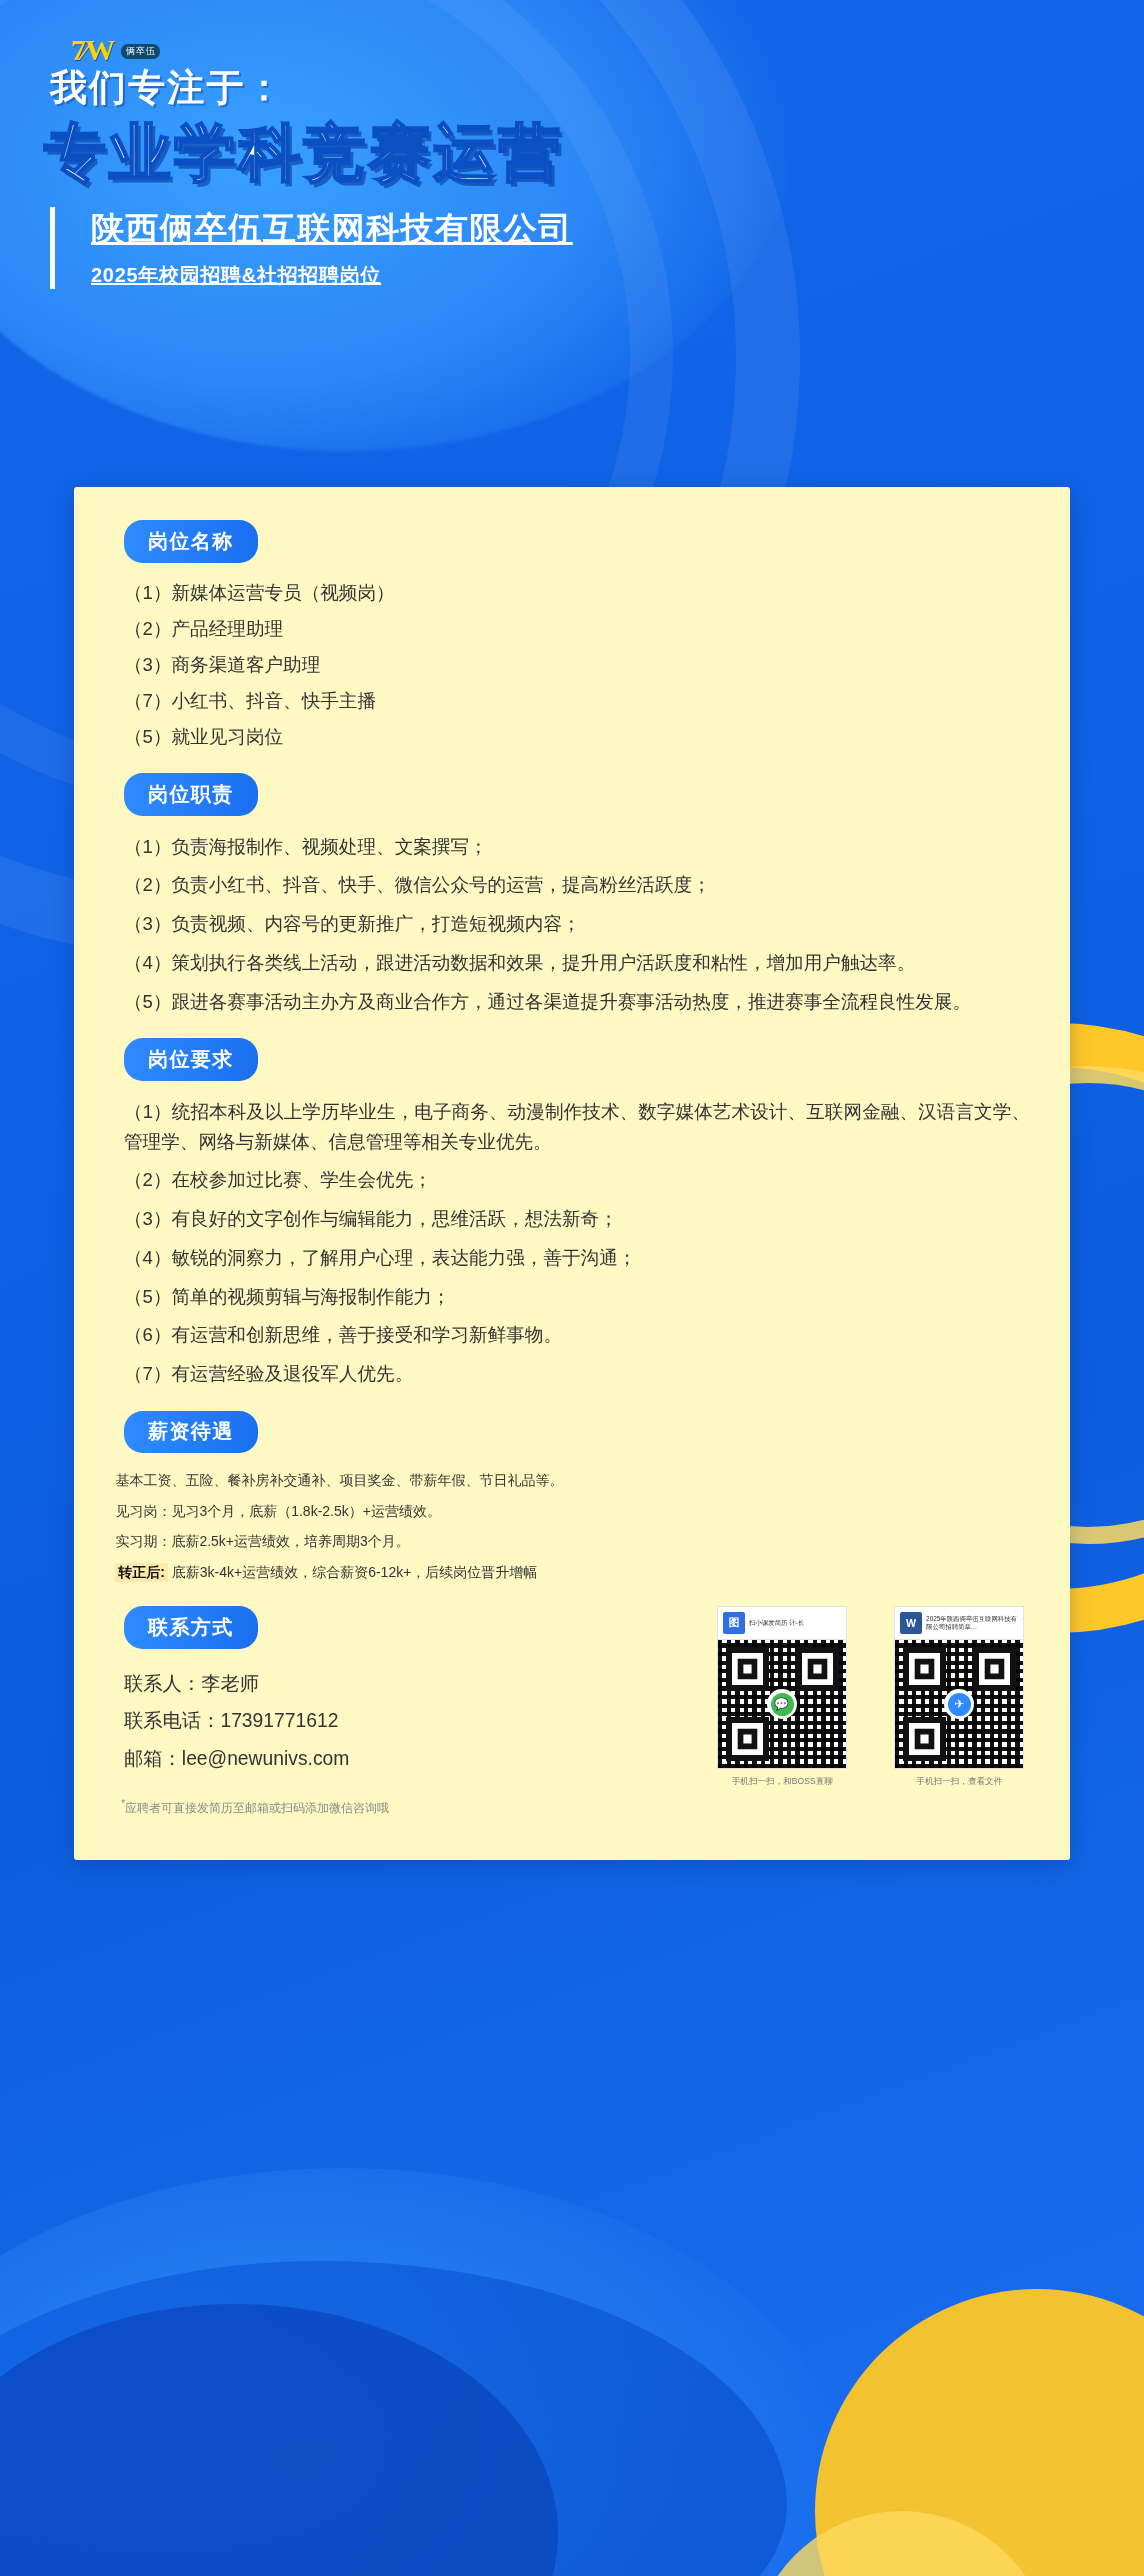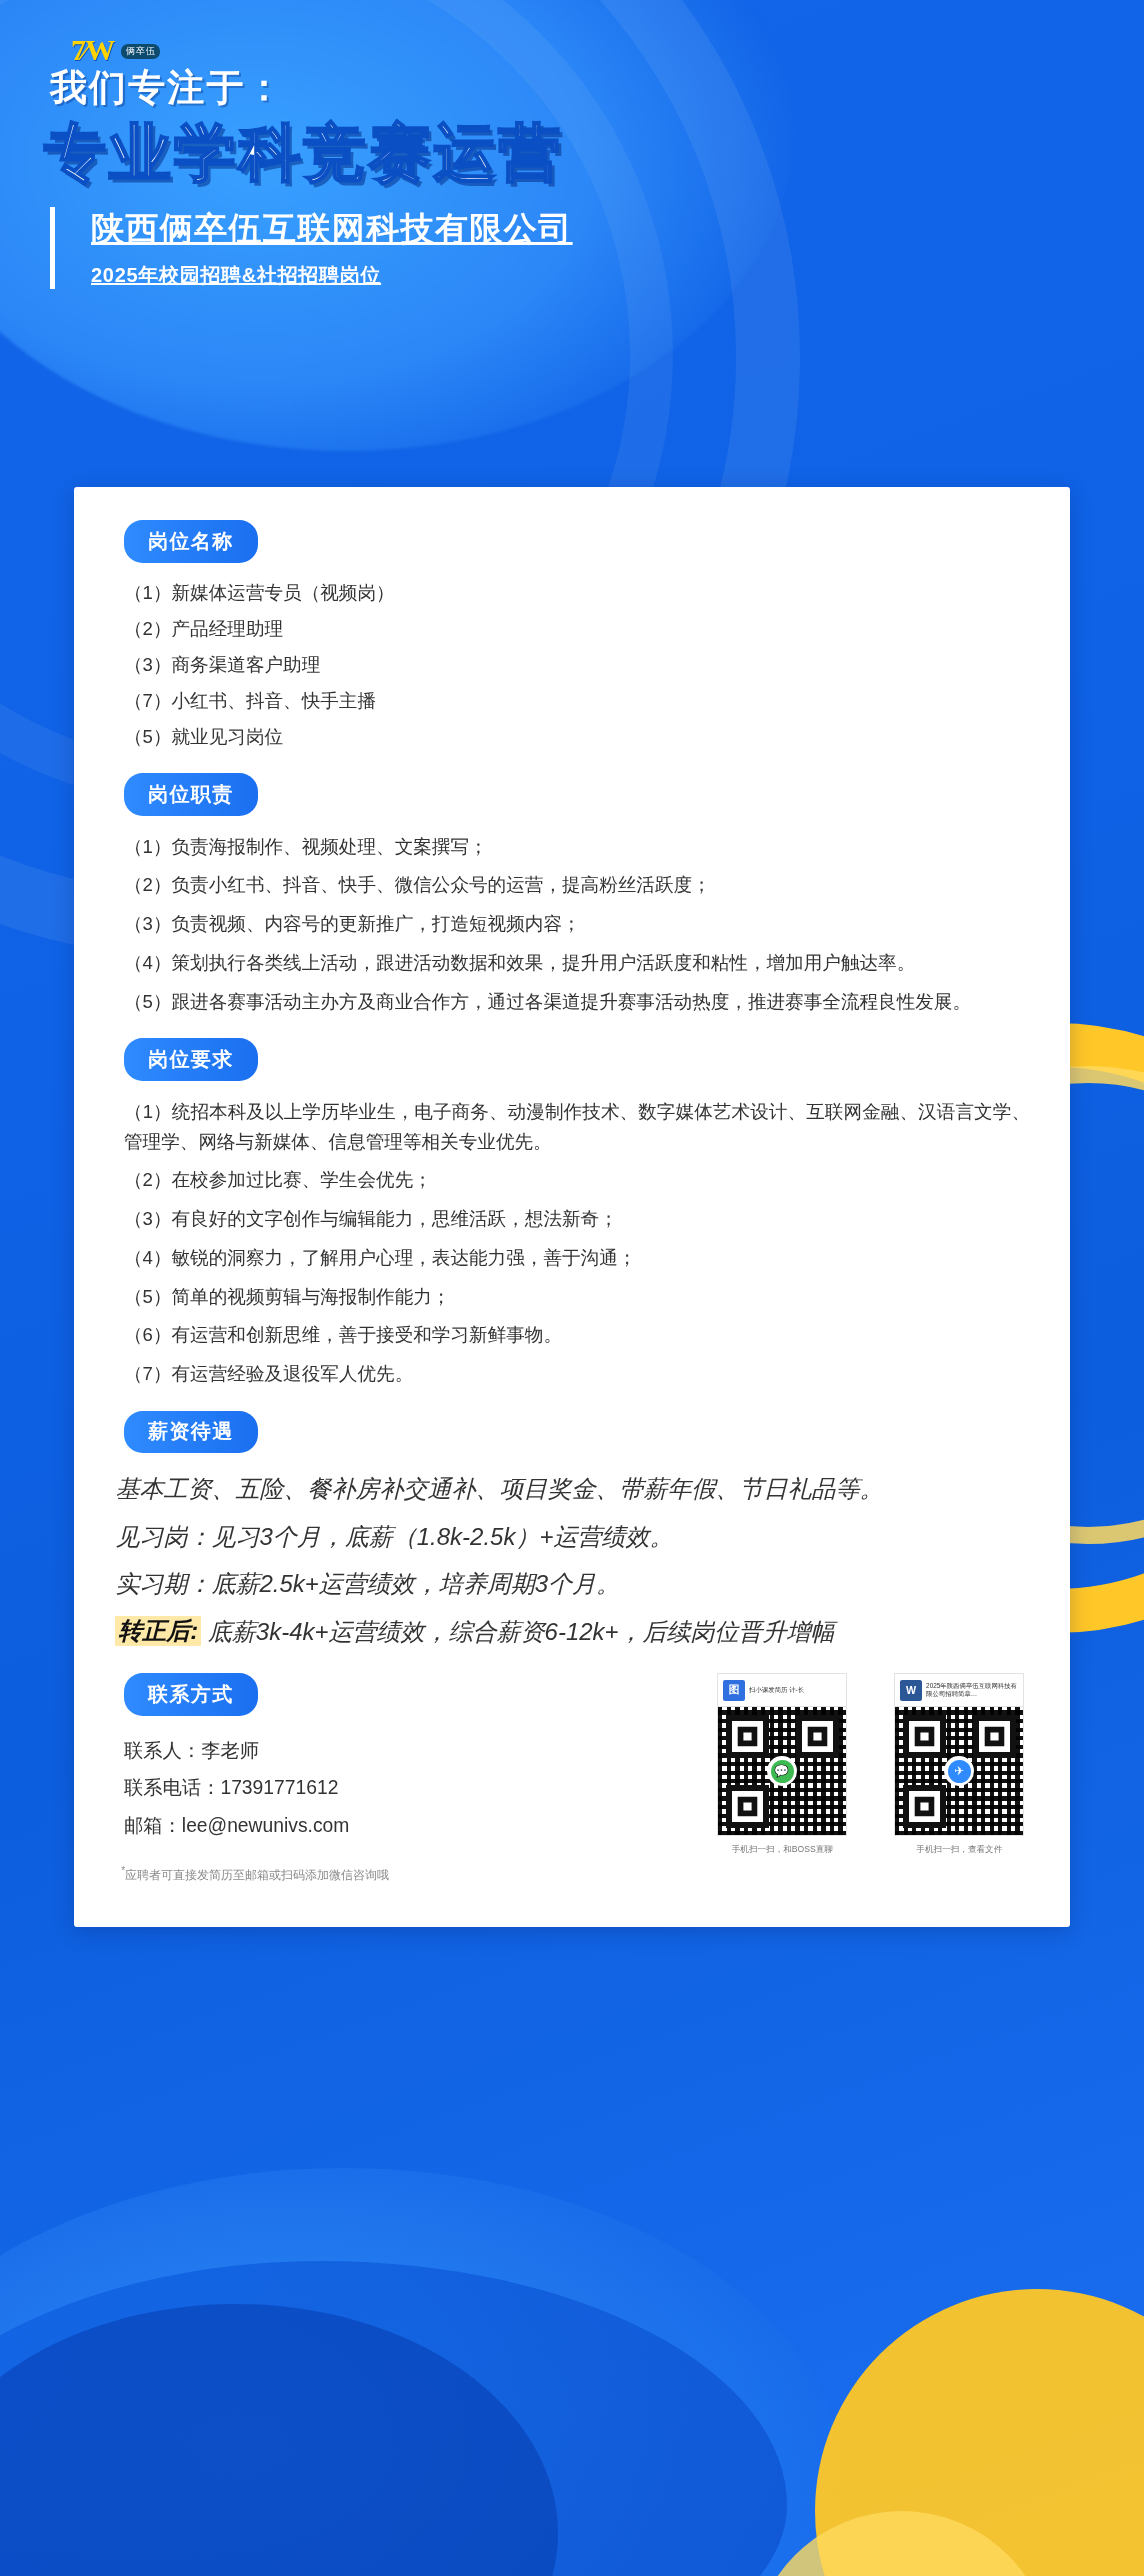--- a/index.html
+++ b/index.html
@@ -177,21 +177,21 @@
     font-size: 20px;
     font-weight: bold;
     letter-spacing: 0.7px;
   }
 
   
   .card {
     position: absolute;
     left: 74px; top: 487px;
     width: 996px;
-    background: #ffffff;
+    background: #fef9c3;
     border-radius: 2.9px;
     box-shadow: 0 4.3px 21.5px rgba(0,20,80,0.22);
     padding: 33px 40px 39px 40px;
     box-sizing: border-box;
     z-index: 7;
   }
   .section-title {
     display: inline-block;
     background: linear-gradient(90deg, #2f8bff, #1a6ff0);
     color: #ffffff;
@@ -208,26 +208,25 @@
     font-size: 18.6px;
     color: #333333;
     line-height: 1.62;
     margin: 0 0 8.6px 0;
     padding-left: 10px;
     text-align: justify;
   }
   .item.tight { margin-bottom: 5.7px; }
 
   .pay-line {
-    font-size: 24px;
+    font-size: 14px;
     color: #333333;
     line-height: 1.68;
     margin: 0 0 7.2px 0;
     padding-left: 1.4px;
-    font-style: italic;
   }
   .pay-line .hl {
     background: #ffe9a8;
     padding: 1.4px 2.9px;
     font-weight: bold;
     color: #111111;
   }
 
   .contact-line {
     font-size: 19.3px;

